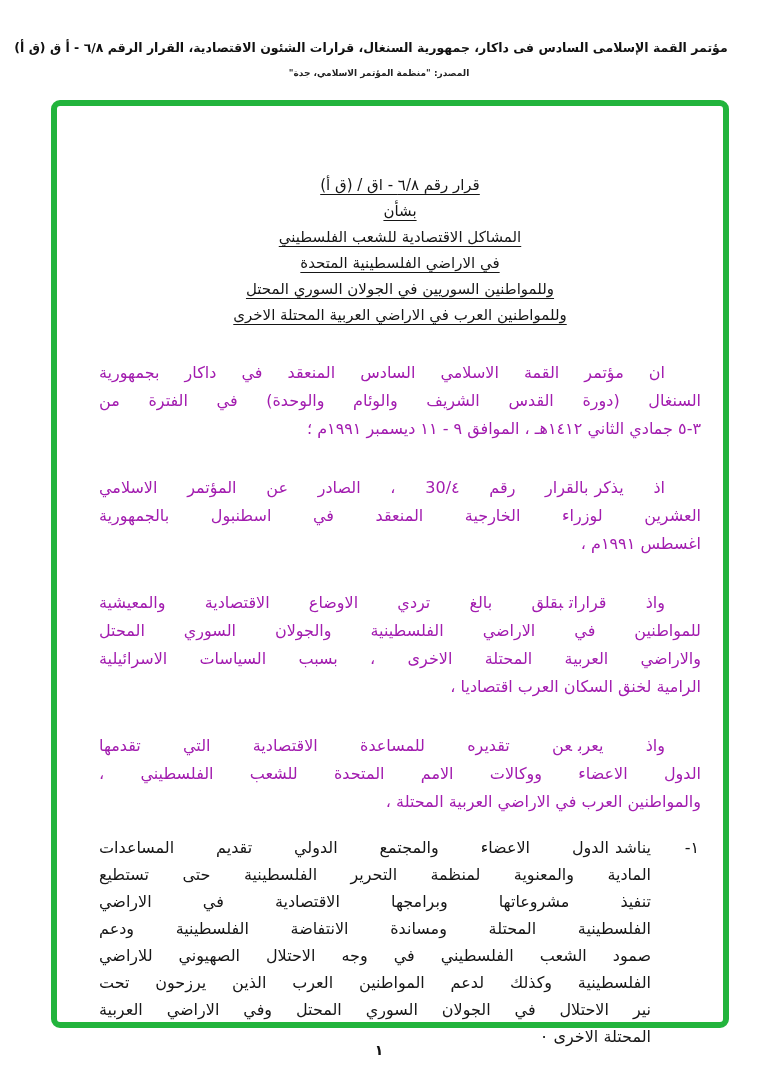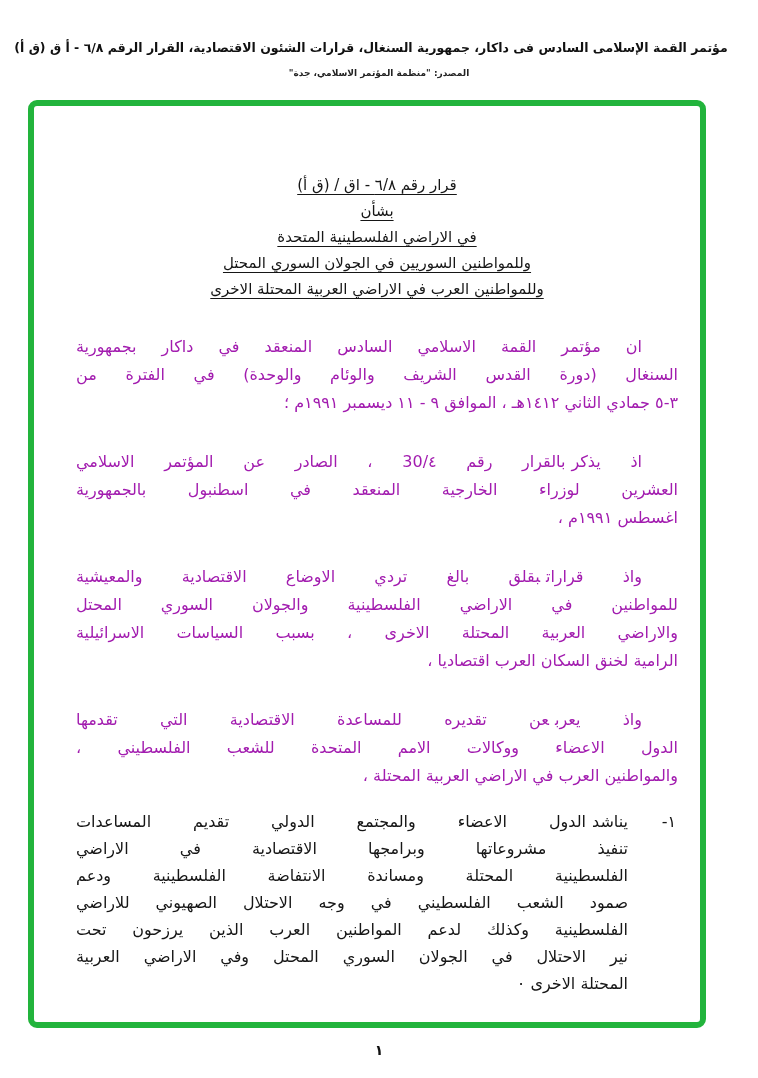--- a/index.html
+++ b/index.html
@@ -21,21 +21,21 @@
     color: #111;
   }
   .hdr-src {
     position: absolute; top: 68px; left: 0; right: 0;
     text-align: center;
     font-size: 9px; font-weight: bold;
     color: #222;
   }
   
   .greenbox {
-    position: absolute; left: 28px; top: 100px;
+    position: absolute; left: 51px; top: 100px;
     width: 678px; height: 928px;
     box-sizing: border-box;
     border: 6px solid #22b43c;
     border-radius: 9px;
     padding: 66px 22px 0 42px;
     background: #ffffff;
   }
   
   .titleblock {
     text-align: center;
@@ -83,20 +83,21 @@
 <body>
 
 <div class="hdr">مؤتمر القمة الإسلامى السادس فى داكار، جمهورية السنغال، قرارات الشئون الاقتصادية، القرار الرقم ٦/٨ - أ ق (ق أ)</div>
 <div class="hdr-src">المصدر: "منظمة المؤتمر الاسلامي، جدة"</div>
 
 <div class="greenbox">
 
   <div class="titleblock">
     <div class="tline">قرار رقم ٦/٨ - اق / (ق أ)</div>
     <div class="tline">بشأن</div>
+    <div class="tline">المشاكل الاقتصادية للشعب الفلسطيني</div>
     <div class="tline">في الاراضي الفلسطينية المتحدة</div>
     <div class="tline">وللمواطنين السوريين في الجولان السوري المحتل</div>
     <div class="tline">وللمواطنين العرب في الاراضي العربية المحتلة الاخرى</div>
   </div>
 
   <div class="para">
     <div class="line j indent">ان مؤتمر القمة الاسلامي السادس المنعقد في داكار بجمهورية</div>
     <div class="line j">السنغال (دورة القدس الشريف والوئام والوحدة) في الفترة من</div>
     <div class="line">٣-٥ جمادي الثاني ١٤١٢هـ ، الموافق ٩ - ١١ ديسمبر ١٩٩١م ؛</div>
   </div>
@@ -116,20 +117,21 @@
 
   <div class="para">
     <div class="line j indent"><span class="u">واذ يعرب</span><span>عن تقديره للمساعدة الاقتصادية التي تقدمها</span></div>
     <div class="line j">الدول الاعضاء ووكالات الامم المتحدة للشعب الفلسطيني ،</div>
     <div class="line">والمواطنين العرب في الاراضي العربية المحتلة ،</div>
   </div>
 
   <div class="item">
     <span class="item-num">١-</span>
     <div class="line j"><span class="u">يناشد</span><span>الدول الاعضاء والمجتمع الدولي تقديم المساعدات</span></div>
+    <div class="line j">المادية والمعنوية لمنظمة التحرير الفلسطينية حتى تستطيع</div>
     <div class="line j">تنفيذ مشروعاتها وبرامجها الاقتصادية في الاراضي</div>
     <div class="line j">الفلسطينية المحتلة ومساندة الانتفاضة الفلسطينية ودعم</div>
     <div class="line j">صمود الشعب الفلسطيني في وجه الاحتلال الصهيوني للاراضي</div>
     <div class="line j">الفلسطينية وكذلك لدعم المواطنين العرب الذين يرزحون تحت</div>
     <div class="line j">نير الاحتلال في الجولان السوري المحتل وفي الاراضي العربية</div>
     <div class="line">المحتلة الاخرى ٠</div>
   </div>
 
 </div>
 

